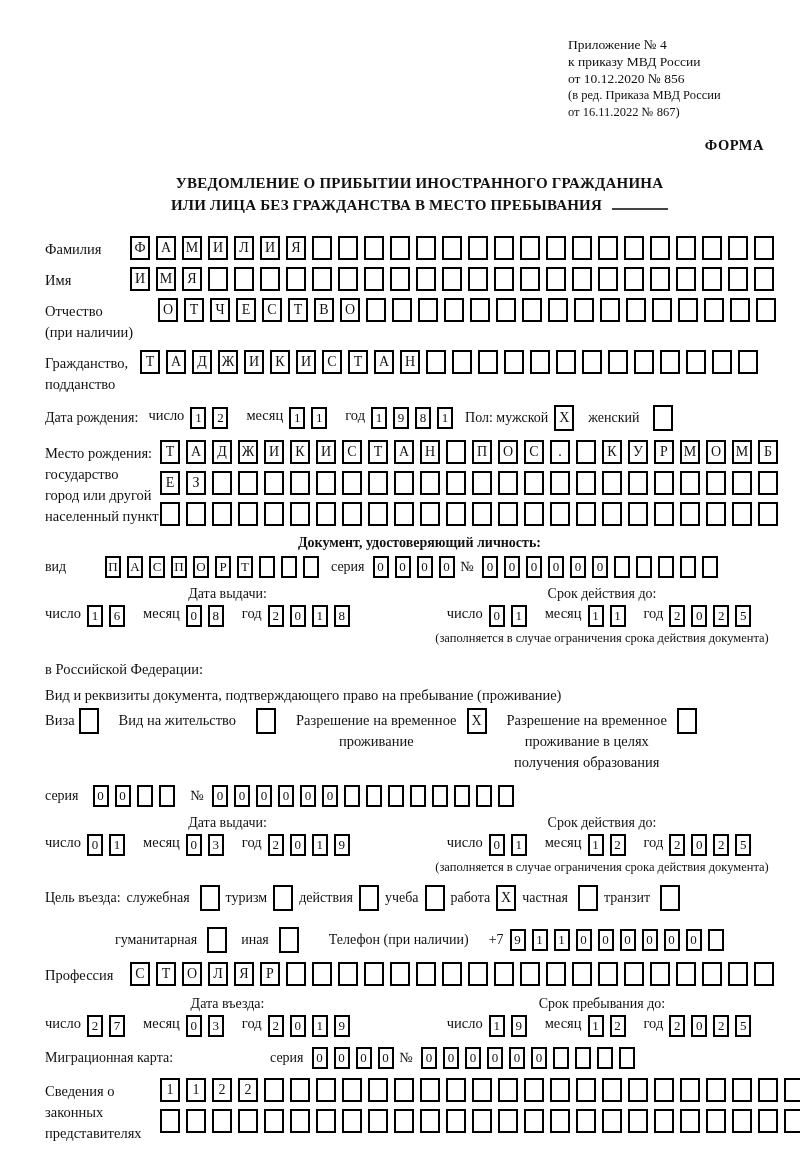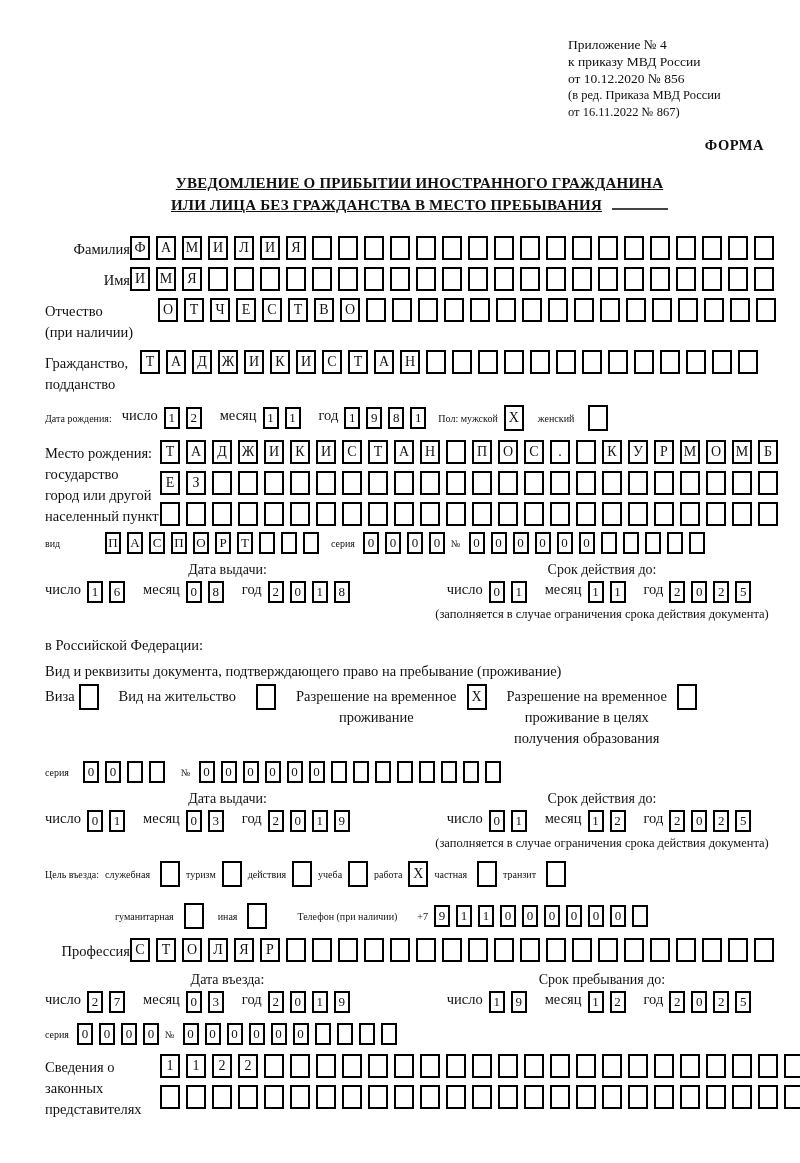--- a/index.html
+++ b/index.html
@@ -3,35 +3,35 @@
 <meta charset="utf-8">
 <style>
   html,body{margin:0;padding:0;background:#fff;color:#111;}
   body{width:800px;height:1163px;overflow:hidden;font-family:"Liberation Serif","DejaVu Serif",serif;font-size:14px;}
   .page{position:relative;padding:36px 6px 0 45px;width:749px;}
   
   .ref{margin-left:523px;width:220px;font-size:13.5px;line-height:17px;}
   .refnote{font-size:12.5px;}
   .refnote.first{}
   .forma{font-weight:bold;text-align:right;padding-right:30px;margin-top:16px;font-size:14.5px;letter-spacing:.5px;}
-  .title{margin-top:18px;text-align:center;font-weight:bold;font-size:15px;line-height:22px;letter-spacing:.2px;text-decoration:underline;}
+  .title{margin-top:18px;text-align:center;font-weight:bold;font-size:15px;line-height:22px;letter-spacing:.2px;}
   .uline{display:inline-block;width:56px;border-bottom:2px solid #444;height:13px;margin-left:10px;}
   .sect{margin-top:22px;text-align:center;font-weight:bold;font-size:14px;letter-spacing:.2px;}
   
   .cells{white-space:nowrap;}
   .cell{display:inline-block;box-sizing:border-box;width:20px;height:24px;border:2px solid #000;margin-right:6px;text-align:center;font-size:14px;line-height:20px;vertical-align:middle;background:#fff;}
   .sm .cell{width:16px;height:22px;margin-right:6px;font-size:13px;line-height:18px;}
   .cb .cell{width:20px;height:26px;margin-right:0;line-height:22px;}
   
   .frow{display:flex;align-items:flex-start;margin-top:7px;}
   .flabel{flex:none;font-size:14.5px;padding-top:3px;line-height:21px;}
-  .w85{width:85px;text-align:right;} .w113{width:113px;} .w95{width:95px;} .w115{width:115px;} .w60{width:60px;}
+  .w85{width:85px;} .w113{width:113px;} .w95{width:95px;} .w115{width:115px;} .w60{width:60px;}
   .inline{display:flex;align-items:center;flex-wrap:nowrap;}
   .gap6{margin-left:6px;} .gap10{margin-left:10px;} .gap14{margin-left:14px;} .gap20{margin-left:20px;} .gap30{margin-left:30px;}
-  .lab{font-size:10px;white-space:nowrap;} .mr8{margin-right:8px;}
+  .lab{font-size:14px;white-space:nowrap;} .mr8{margin-right:8px;}
   .mb6{margin-bottom:7px;}
   .docheading{margin-top:8px;text-align:center;font-weight:bold;font-size:14px;}
   
   .datepair{display:flex;margin-top:8px;}
   .dp-left{width:365px;flex:none;}
   .dp-right{flex:1;}
   .dp-head{text-align:center;font-size:14px;margin-bottom:3px;}
   .dg{display:flex;align-items:flex-start;}
   .dglabel{font-size:14.5px;margin:0 6px 0 12px;}
   .dg .dglabel:first-child{margin-left:0;}
@@ -115,20 +115,21 @@
       <div>город или другой</div>
       <div>населенный пункт</div>
     </span>
     <span>
       <div class="cells mb6"><span class="cell">Т</span><span class="cell">А</span><span class="cell">Д</span><span class="cell">Ж</span><span class="cell">И</span><span class="cell">К</span><span class="cell">И</span><span class="cell">С</span><span class="cell">Т</span><span class="cell">А</span><span class="cell">Н</span><span class="cell"></span><span class="cell">П</span><span class="cell">О</span><span class="cell">С</span><span class="cell">.</span><span class="cell"></span><span class="cell">К</span><span class="cell">У</span><span class="cell">Р</span><span class="cell">М</span><span class="cell">О</span><span class="cell">М</span><span class="cell">Б</span></div>
       <div class="cells mb6"><span class="cell">Е</span><span class="cell">З</span><span class="cell"></span><span class="cell"></span><span class="cell"></span><span class="cell"></span><span class="cell"></span><span class="cell"></span><span class="cell"></span><span class="cell"></span><span class="cell"></span><span class="cell"></span><span class="cell"></span><span class="cell"></span><span class="cell"></span><span class="cell"></span><span class="cell"></span><span class="cell"></span><span class="cell"></span><span class="cell"></span><span class="cell"></span><span class="cell"></span><span class="cell"></span><span class="cell"></span></div>
       <div class="cells"><span class="cell"></span><span class="cell"></span><span class="cell"></span><span class="cell"></span><span class="cell"></span><span class="cell"></span><span class="cell"></span><span class="cell"></span><span class="cell"></span><span class="cell"></span><span class="cell"></span><span class="cell"></span><span class="cell"></span><span class="cell"></span><span class="cell"></span><span class="cell"></span><span class="cell"></span><span class="cell"></span><span class="cell"></span><span class="cell"></span><span class="cell"></span><span class="cell"></span><span class="cell"></span><span class="cell"></span></div>
     </span>
   </div>
 
+  <div class="docheading">Документ, удостоверяющий личность:</div>
 
   <div class="frow inline sm" style="margin-top:5px">
     <span class="lab w60">вид</span>
     <span class="cells"><span class="cell">П</span><span class="cell">А</span><span class="cell">С</span><span class="cell">П</span><span class="cell">О</span><span class="cell">Р</span><span class="cell">Т</span><span class="cell"></span><span class="cell"></span><span class="cell"></span></span>
     <span class="lab gap6 mr8">серия</span>
     <span class="cells"><span class="cell">0</span><span class="cell">0</span><span class="cell">0</span><span class="cell">0</span></span>
     <span class="lab mr8">№</span>
     <span class="cells"><span class="cell">0</span><span class="cell">0</span><span class="cell">0</span><span class="cell">0</span><span class="cell">0</span><span class="cell">0</span><span class="cell"></span><span class="cell"></span><span class="cell"></span><span class="cell"></span><span class="cell"></span></span>
   </div>
 
@@ -274,20 +275,21 @@
           <span class="cells"><span class="cell">1</span><span class="cell">9</span></span>
           <span class="dglabel">месяц</span>
           <span class="cells"><span class="cell">1</span><span class="cell">2</span></span>
           <span class="dglabel">год</span>
           <span class="cells"><span class="cell">2</span><span class="cell">0</span><span class="cell">2</span><span class="cell">5</span></span>
         </div>
     </div>
   </div>
 
   <div class="frow inline sm" style="margin-top:10px">
+    <span class="lab" style="width:225px">Миграционная карта:</span>
     <span class="lab mr8">серия</span>
     <span class="cells"><span class="cell">0</span><span class="cell">0</span><span class="cell">0</span><span class="cell">0</span></span>
     <span class="lab mr8">№</span>
     <span class="cells"><span class="cell">0</span><span class="cell">0</span><span class="cell">0</span><span class="cell">0</span><span class="cell">0</span><span class="cell">0</span><span class="cell"></span><span class="cell"></span><span class="cell"></span><span class="cell"></span></span>
   </div>
 
   <div class="frow" style="margin-top:9px">
     <span class="flabel w115">
       <div>Сведения о</div>
       <div>законных</div>

